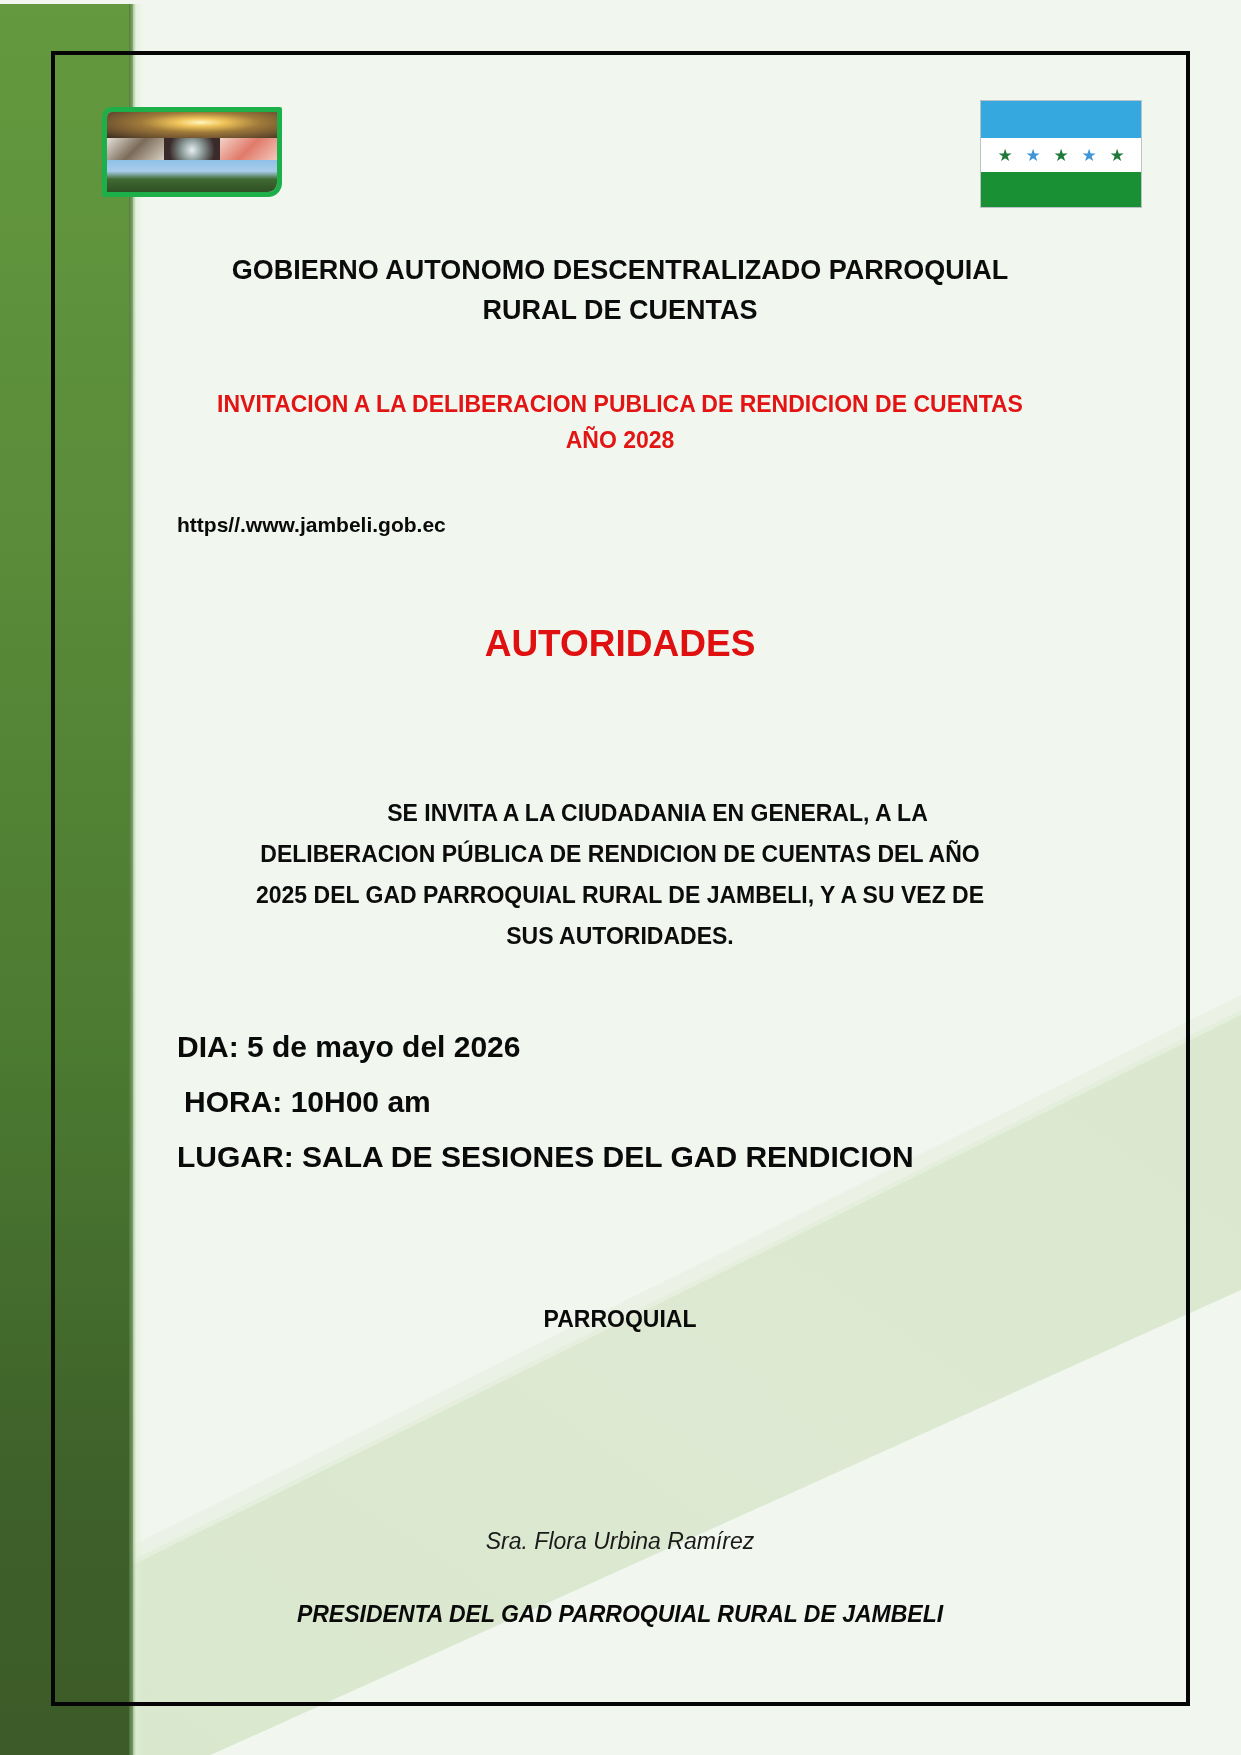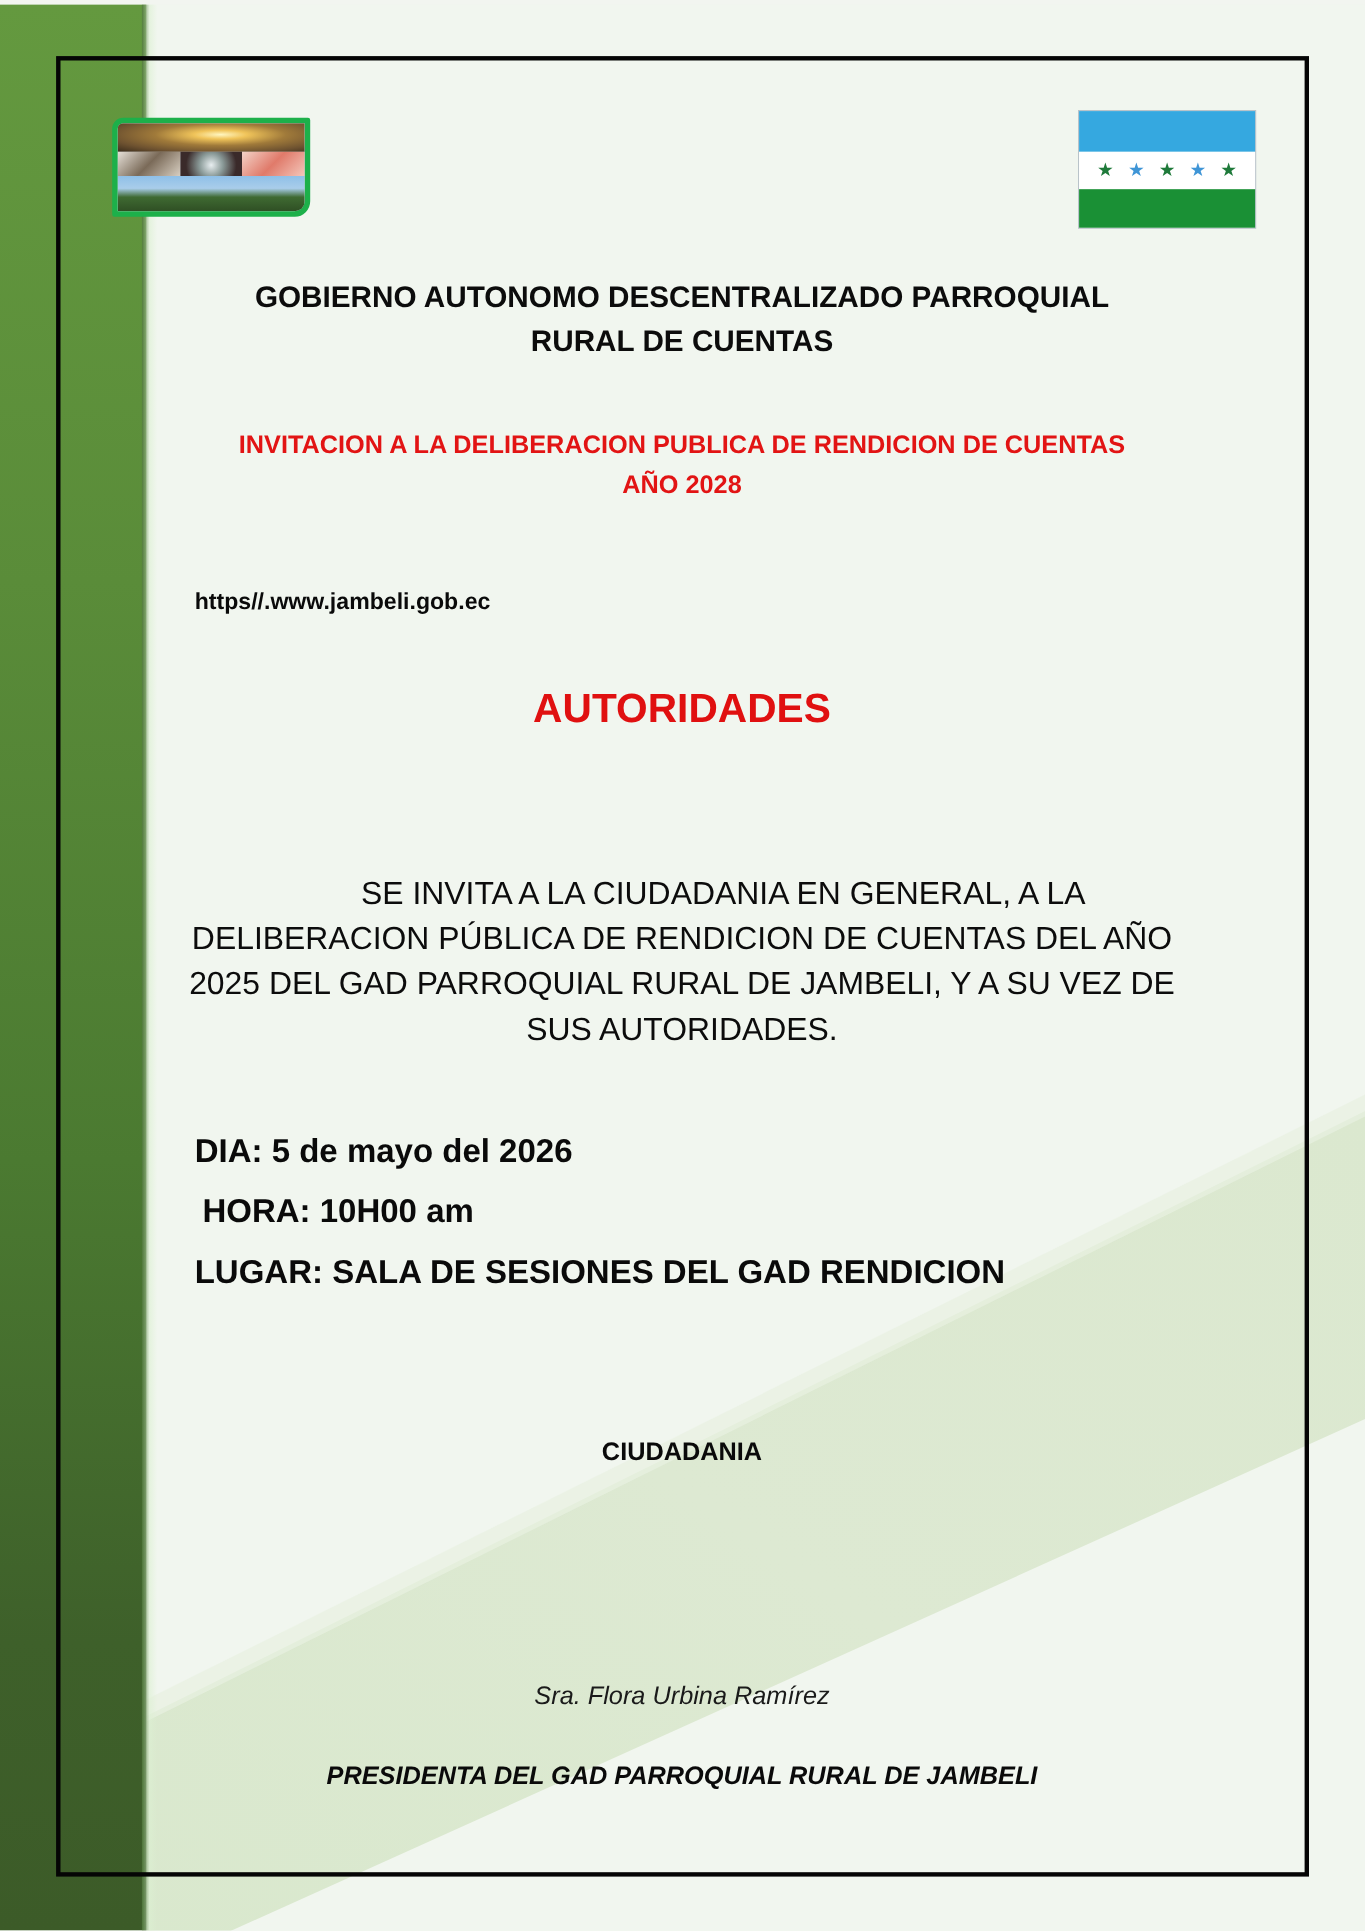--- a/index.html
+++ b/index.html
@@ -84,30 +84,30 @@
     .text-block { position: absolute; z-index: 3; text-align: center; }
     .title {
       left: 140px; width: 960px; top: 250px;
       font-weight: bold; font-size: 27px; line-height: 40px; color: #0c0c0c;
     }
     .invite {
       left: 140px; width: 960px; top: 386px;
       font-weight: bold; font-size: 23px; line-height: 36px; color: #e21414;
     }
     .url {
-      position: absolute; left: 177px; top: 536px; z-index: 3;
+      position: absolute; left: 177px; top: 513px; z-index: 3;
       font-weight: bold; font-size: 21px; color: #0a0a0a;
     }
     .convocatoria {
       left: 140px; width: 960px; top: 622px;
       font-weight: bold; font-size: 37px; line-height: 44px; color: #e01010;
     }
     .body-text {
       left: 170px; width: 900px; top: 793px;
-      font-size: 29px; line-height: 41px; color: #0c0c0c;
+      font-size: 23px; line-height: 41px; color: #0c0c0c; font-weight: bold;
     }
     .body-text .indent { display: inline-block; width: 75px; }
     .details { position: absolute; left: 177px; z-index: 3; font-weight: bold; font-size: 30px; color: #0a0a0a; }
     .d-dia { top: 1030px; }
     .d-hora { top: 1085px; left: 184px; }
     .d-lugar { top: 1140px; }
     .atentamente {
       left: 140px; width: 960px; top: 1303px;
       font-weight: bold; font-size: 23px; line-height: 32px;
     }
@@ -182,16 +182,16 @@
   <div><span class="indent"></span><span>SE INVITA A LA CIUDADANIA EN GENERAL, A LA</span></div>
   <div>DELIBERACION PÚBLICA DE RENDICION DE CUENTAS DEL AÑO</div>
   <div>2025 DEL GAD PARROQUIAL RURAL DE JAMBELI, Y A SU VEZ DE</div>
   <div>SUS AUTORIDADES.</div>
 </div>
 
 <div class="details d-dia">DIA: 5 de mayo del 2026</div>
 <div class="details d-hora">HORA: 10H00 am</div>
 <div class="details d-lugar">LUGAR: SALA DE SESIONES DEL GAD RENDICION</div>
 
-<div class="text-block atentamente">CIUDADANIA</div>
+<div class="text-block atentamente">PARROQUIAL</div>
 
 <div class="text-block sig-name">Sra. Flora Urbina Ramírez</div>
 <div class="text-block sig-role">PRESIDENTA DEL GAD PARROQUIAL RURAL DE JAMBELI</div>
 
 </body></html>

